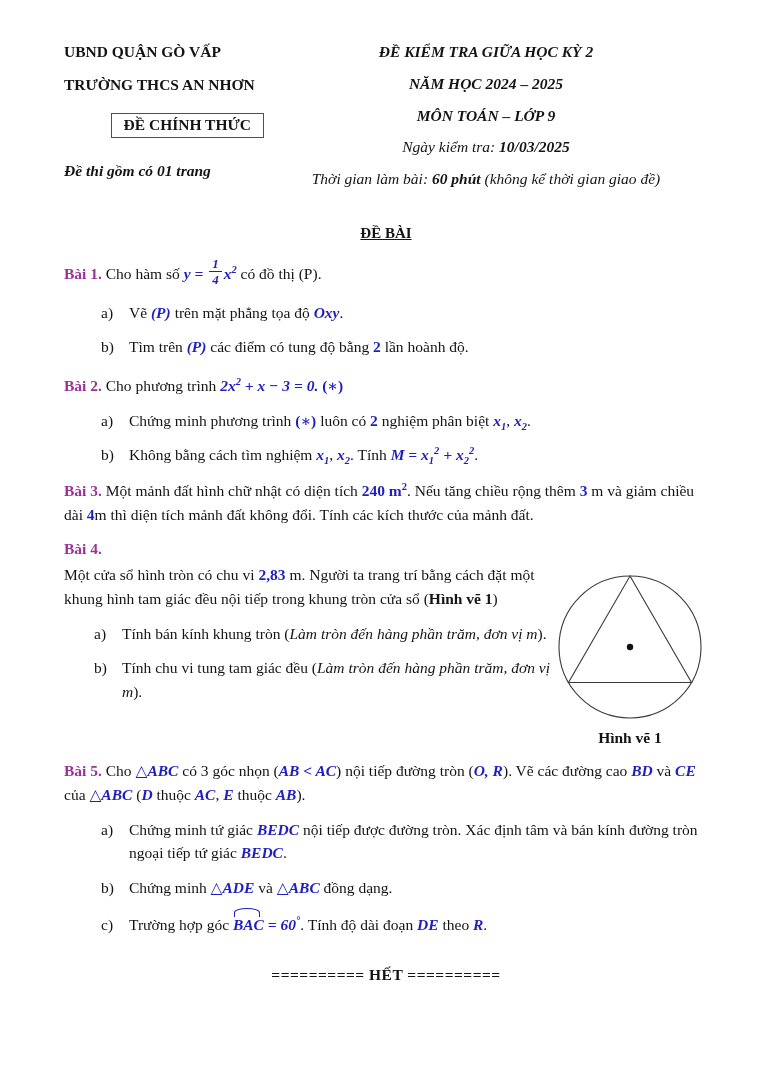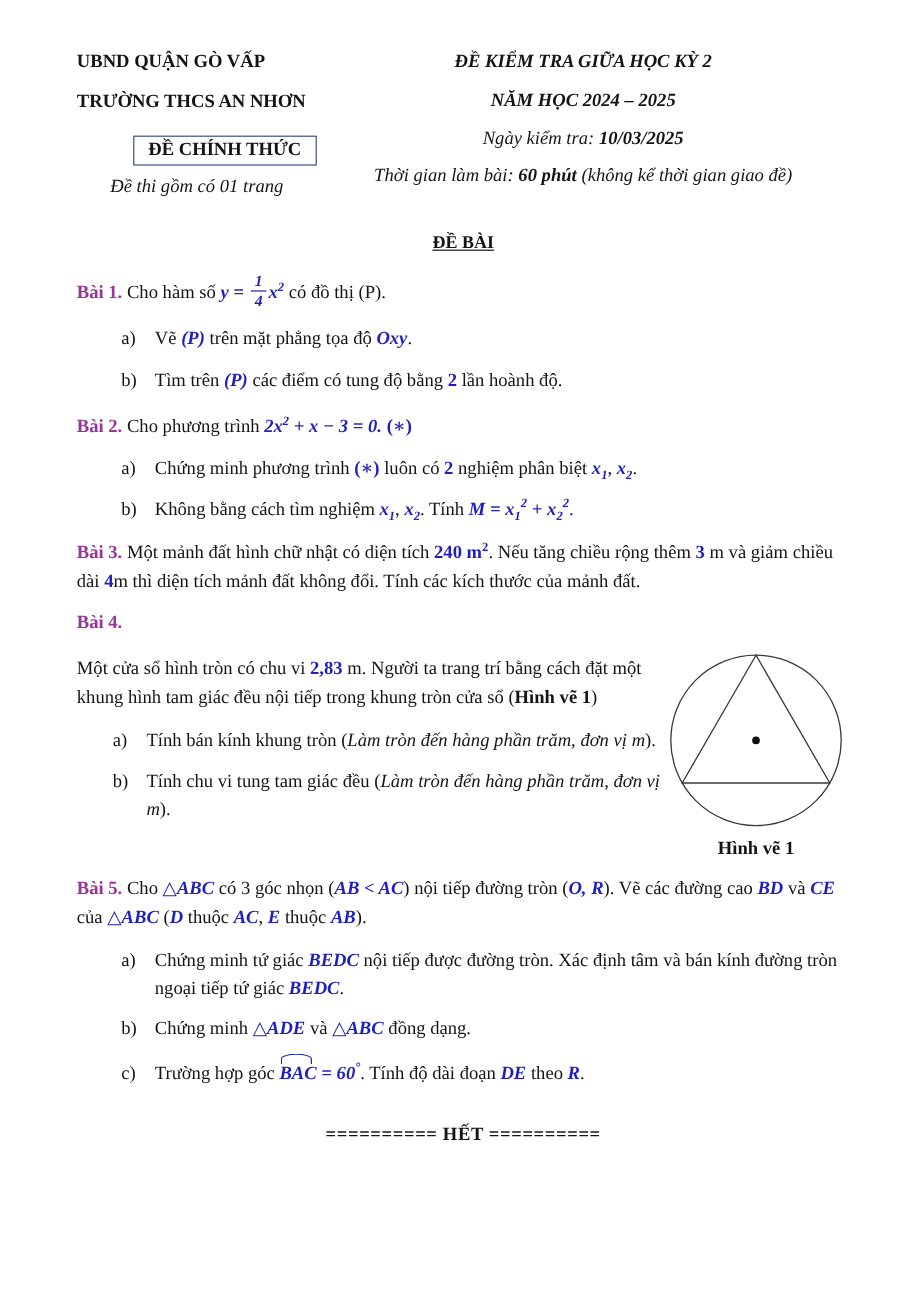--- a/index.html
+++ b/index.html
@@ -16,21 +16,21 @@
     font-size:15.5px;color:var(--ink);
   }
   .page{width:768px;height:1086px;padding:36px 60px 0 64px;position:relative;}
 
   
   .hdr{display:flex;align-items:flex-start;}
   .hdr-left{width:200px;flex:none;}
   .hdr-left .hl{font-weight:bold;line-height:2.1;white-space:nowrap;}
   .boxwrap{text-align:right;margin-top:12px;}
   .exam-box{display:inline-block;border:1.6px solid var(--boxborder);padding:2px 12px 3px;font-weight:bold;}
-  .hdr-note{text-align:center;font-style:italic;margin-top:9px;}
+  .hdr-note{text-align:left;font-style:italic;margin-top:24px;font-weight:bold;}
   .hdr-right{flex:1;text-align:center;font-style:italic;}
   .hdr-right .hr{line-height:2.05;}
   .hdr-right .hb{font-weight:bold;}
 
   
   .r-n{}
   .r-b{font-weight:bold;}
   .r-i{font-style:italic;text-align:right;}
   .r-m{color:var(--math);font-weight:bold;font-style:italic;}
   .r-mb{color:var(--math);font-weight:bold;}
@@ -74,20 +74,21 @@
       <div class="hl">UBND QUẬN GÒ VẤP</div>
       <div class="hl">TRƯỜNG THCS AN NHƠN</div>
       <div class="boxwrap">
         <span class="exam-box">ĐỀ CHÍNH THỨC</span>
       </div>
       <div class="hdr-note">Đề thi gồm có 01 trang</div>
     </div>
     <div class="hdr-right">
       <div class="hr hb">ĐỀ KIỂM TRA GIỮA HỌC KỲ 2</div>
       <div class="hr hb">NĂM HỌC 2024 – 2025</div>
+      <div class="hr hb">MÔN TOÁN – LỚP 9</div>
       <div class="hr"><span class="r-n">Ngày kiểm tra: </span><span class="r-b">10/03/2025</span></div>
       <div class="hr"><span class="r-n">Thời gian làm bài: </span><span class="r-b">60 phút</span><span class="r-n"> (không kể thời gian giao đề)</span></div>
     </div>
   </div>
 
   <div class="title">
     <span>ĐỀ BÀI</span>
   </div>
 
   <div>
@@ -118,21 +119,21 @@
   </div>
 
   <div>
     <div class="para"><span class="r-lbl">Bài 3.</span><span class="r-n">  Một mảnh đất hình chữ nhật có diện tích </span><span class="r-mb">240 m</span><sup class="r-mb">2</sup><span class="r-n">. Nếu tăng chiều rộng thêm </span><span class="r-mb">3</span><span class="r-n"> m và giảm chiều dài </span><span class="r-mb">4</span><span class="r-n">m thì diện tích mảnh đất không đổi. Tính các kích thước của mảnh đất.</span></div>
   </div>
 
   <div>
     <div class="para" style="margin-top:10px;margin-bottom:0;"><span class="r-lbl">Bài 4.</span></div>
     <div class="b4wrap">
       <div class="b4left">
-        <div class="para" style="margin-top:13px;"><span class="r-n">Một cửa sổ hình tròn có chu vi </span><span class="r-mb">2,83</span><span class="r-n"> m. Người ta trang trí bằng cách đặt một khung hình tam giác đều nội tiếp trong khung tròn cửa sổ (</span><span class="r-b">Hình vẽ 1</span><span class="r-n">)</span></div>
+        <div class="para" style="margin-top:0;"><span class="r-n">Một cửa sổ hình tròn có chu vi </span><span class="r-mb">2,83</span><span class="r-n"> m. Người ta trang trí bằng cách đặt một khung hình tam giác đều nội tiếp trong khung tròn cửa sổ (</span><span class="r-b">Hình vẽ 1</span><span class="r-n">)</span></div>
         <div class="item">
           <span class="letter">a)</span>
           <div class="itxt"><span class="r-n">Tính bán kính khung tròn (</span><span class="r-i">Làm tròn đến hàng phần trăm, đơn vị m</span><span class="r-n">).</span></div>
         </div>
         <div class="item">
           <span class="letter">b)</span>
           <div class="itxt"><span class="r-n">Tính chu vi tung tam giác đều (</span><span class="r-i">Làm tròn đến hàng phần trăm, đơn vị m</span><span class="r-n">).</span></div>
         </div>
       </div>
       <div class="b4fig">

